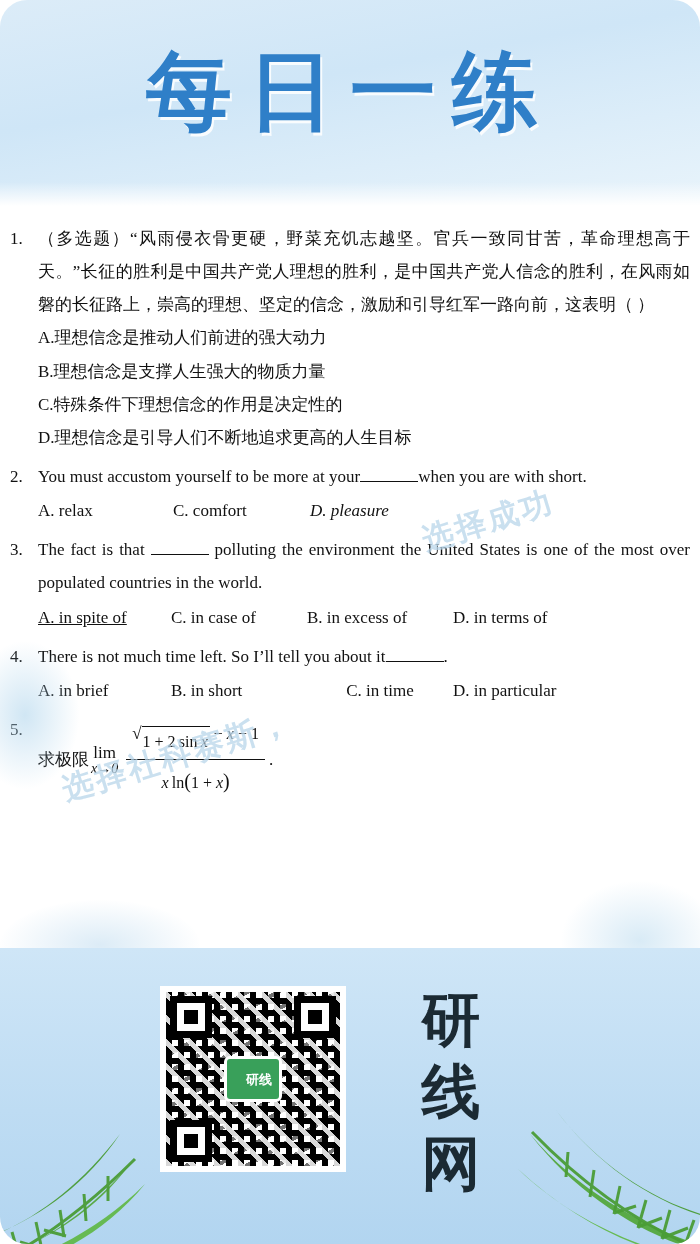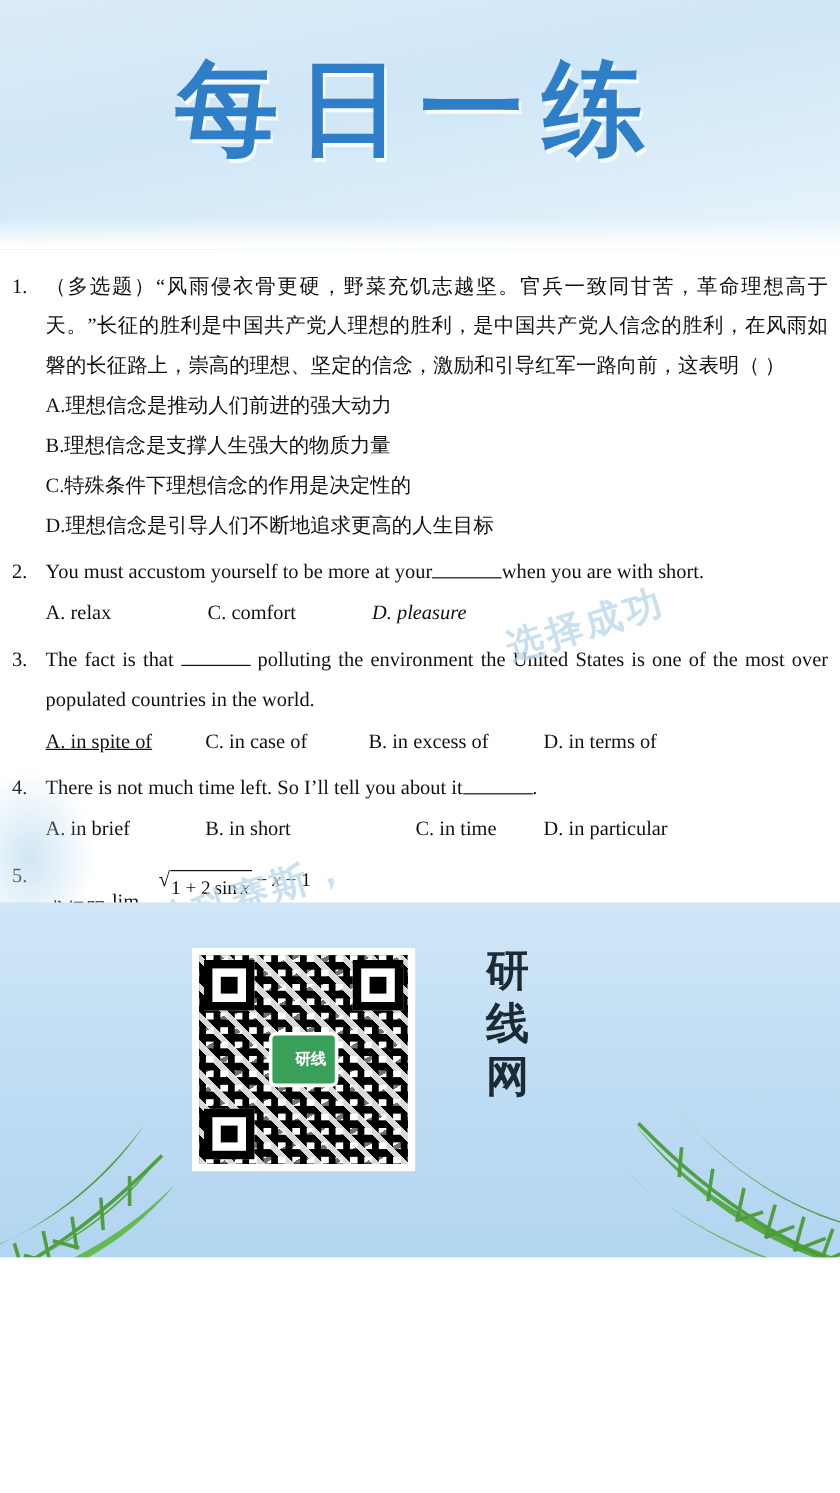--- a/index.html
+++ b/index.html
@@ -9,24 +9,25 @@
   body {
     width: 700px;
     height: 1244px;
     font-family: "Liberation Serif", serif;
     background: #ffffff;
     overflow: hidden;
     position: relative;
   }
   .page {
     width: 700px;
-    height: 1048px;
+    height: 1244px;
     position: relative;
     overflow: hidden;
     background: #ffffff;
+    border-radius: 27px;
   }
 
   
   .header {
     position: relative;
     width: 700px;
     height: 208px;
     background: linear-gradient(170deg, #dcecf8 0%, #cfe6f7 40%, #e9f4fb 100%);
     overflow: hidden;
   }
@@ -265,26 +266,26 @@
     font-weight: bold;
     display: flex;
     align-items: center;
     justify-content: center;
     letter-spacing: 0;
     line-height: 1;
     padding-left: 12px;
   }
   .brand {
     position: absolute;
-    left: 388px;
+    left: 416px;
     top: 36px;
     width: 70px;
     text-align: center;
     font-family: "DejaVu Sans", "Liberation Sans", sans-serif;
-    font-size: 36px;
+    font-size: 59px;
     font-weight: bold;
     color: #1b2a33;
     line-height: 1.22;
   }
 
   
   .leaf {
     position: absolute;
     pointer-events: none;
   }

